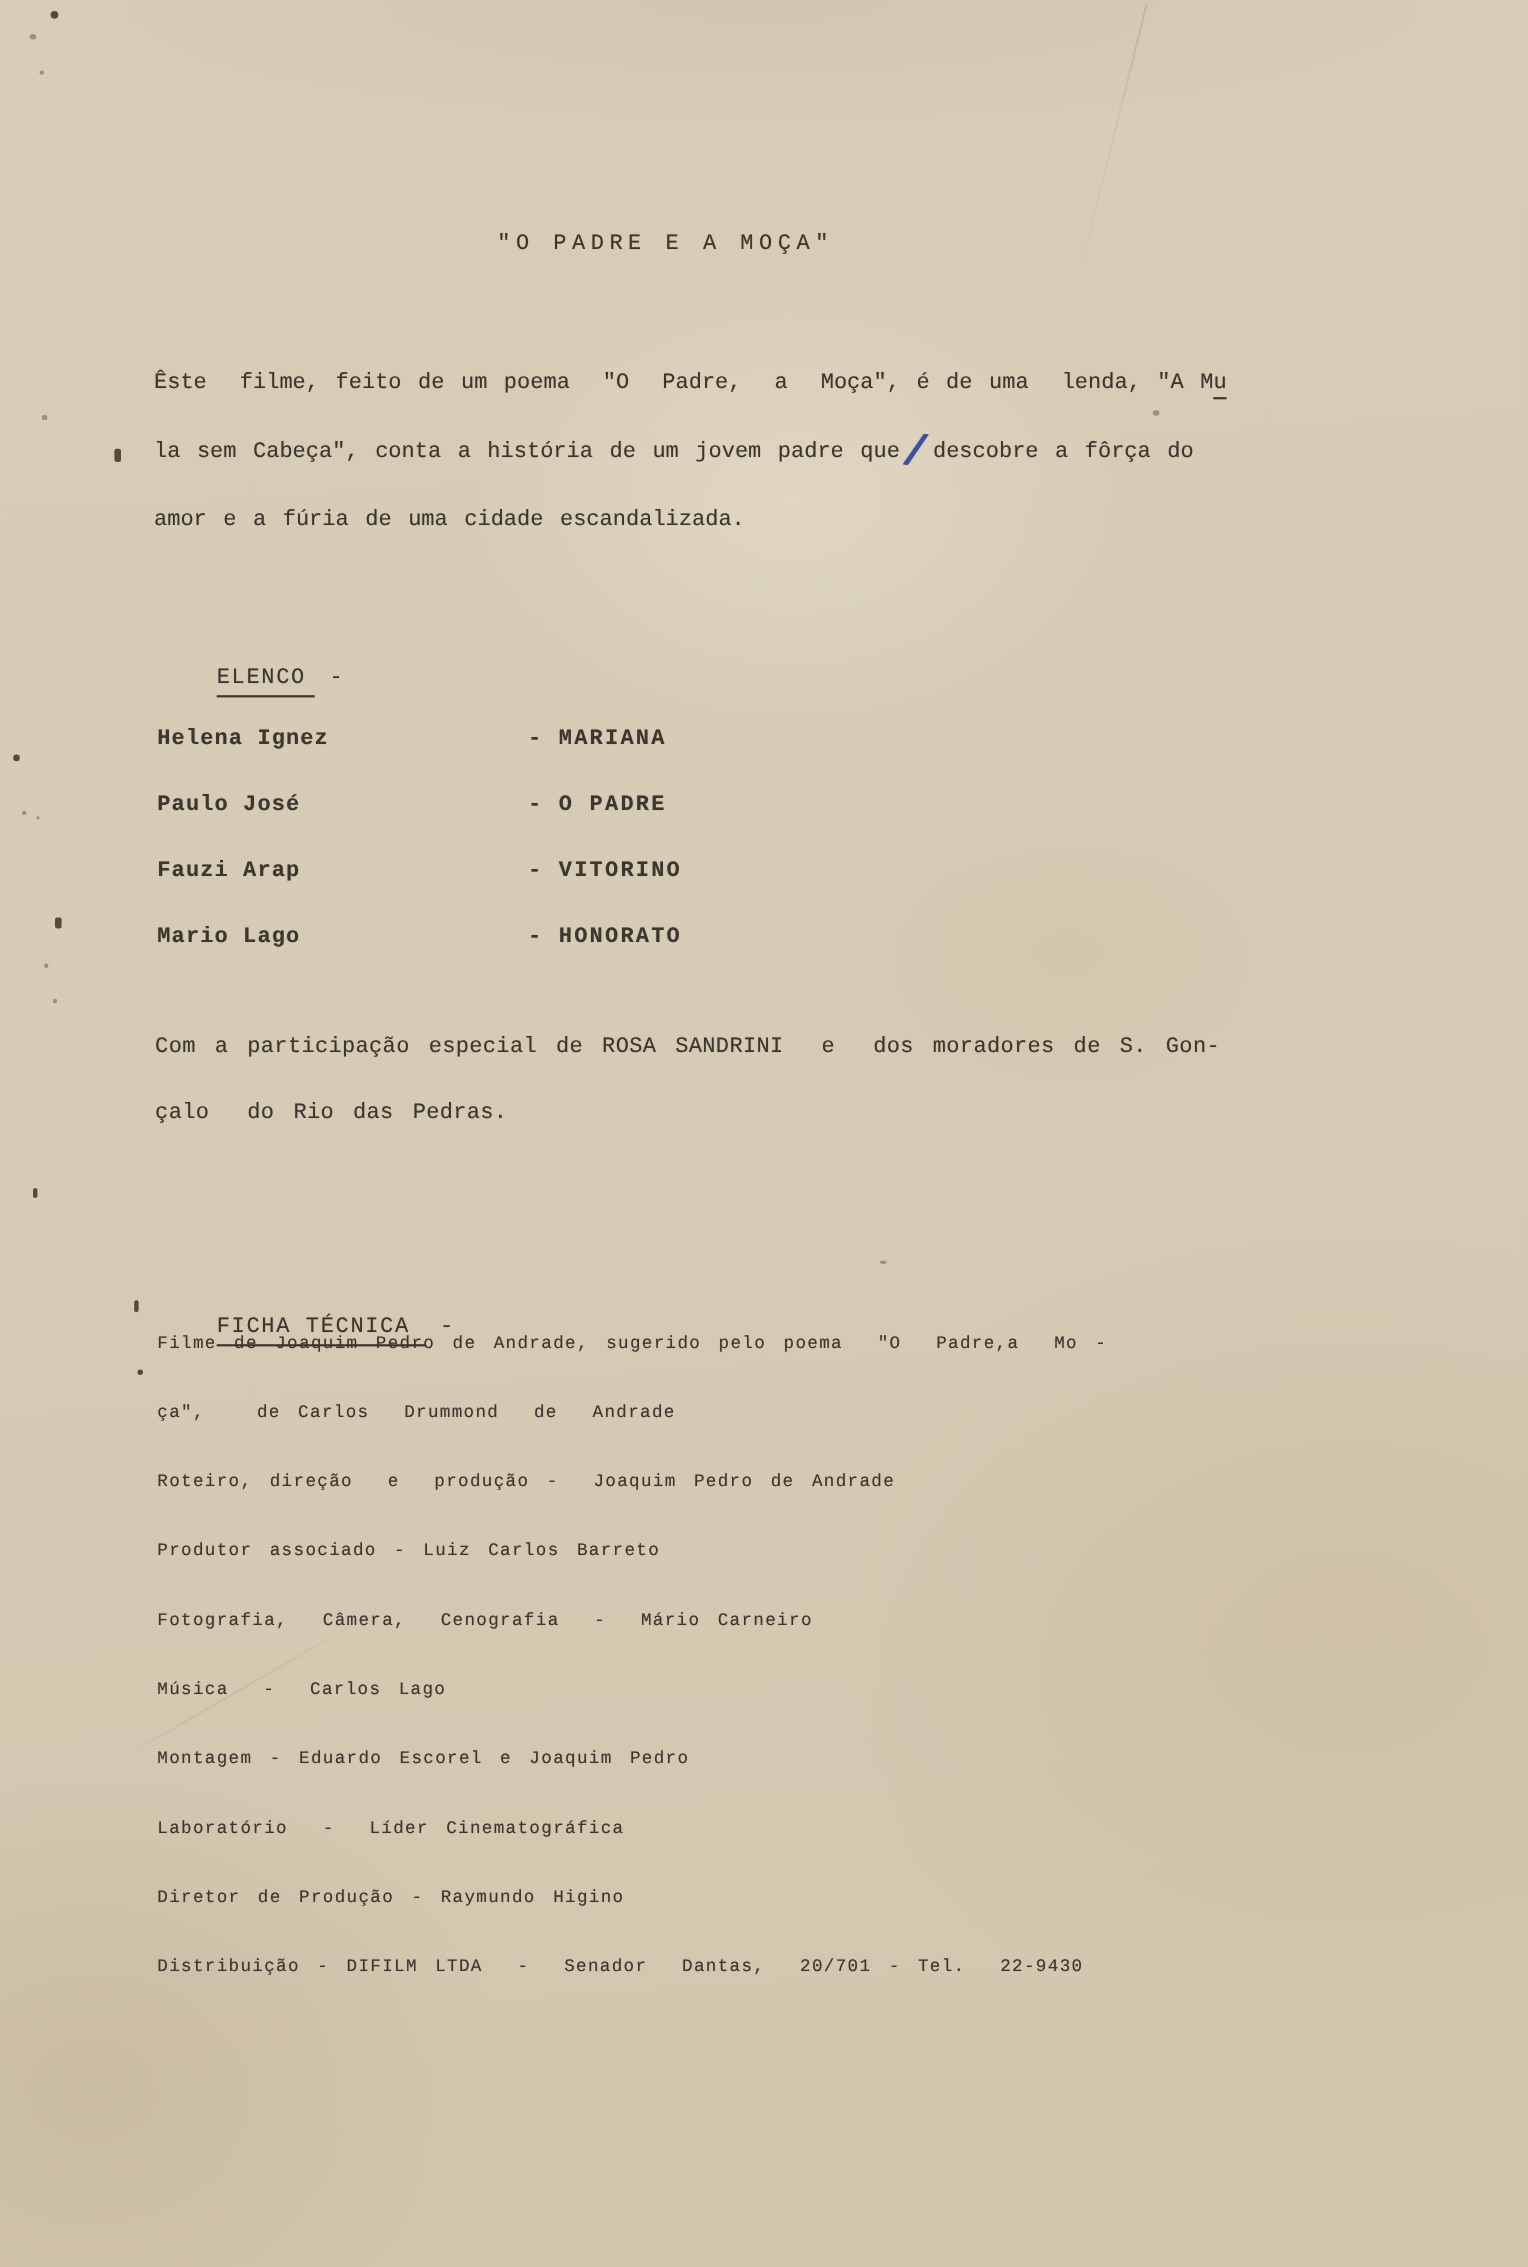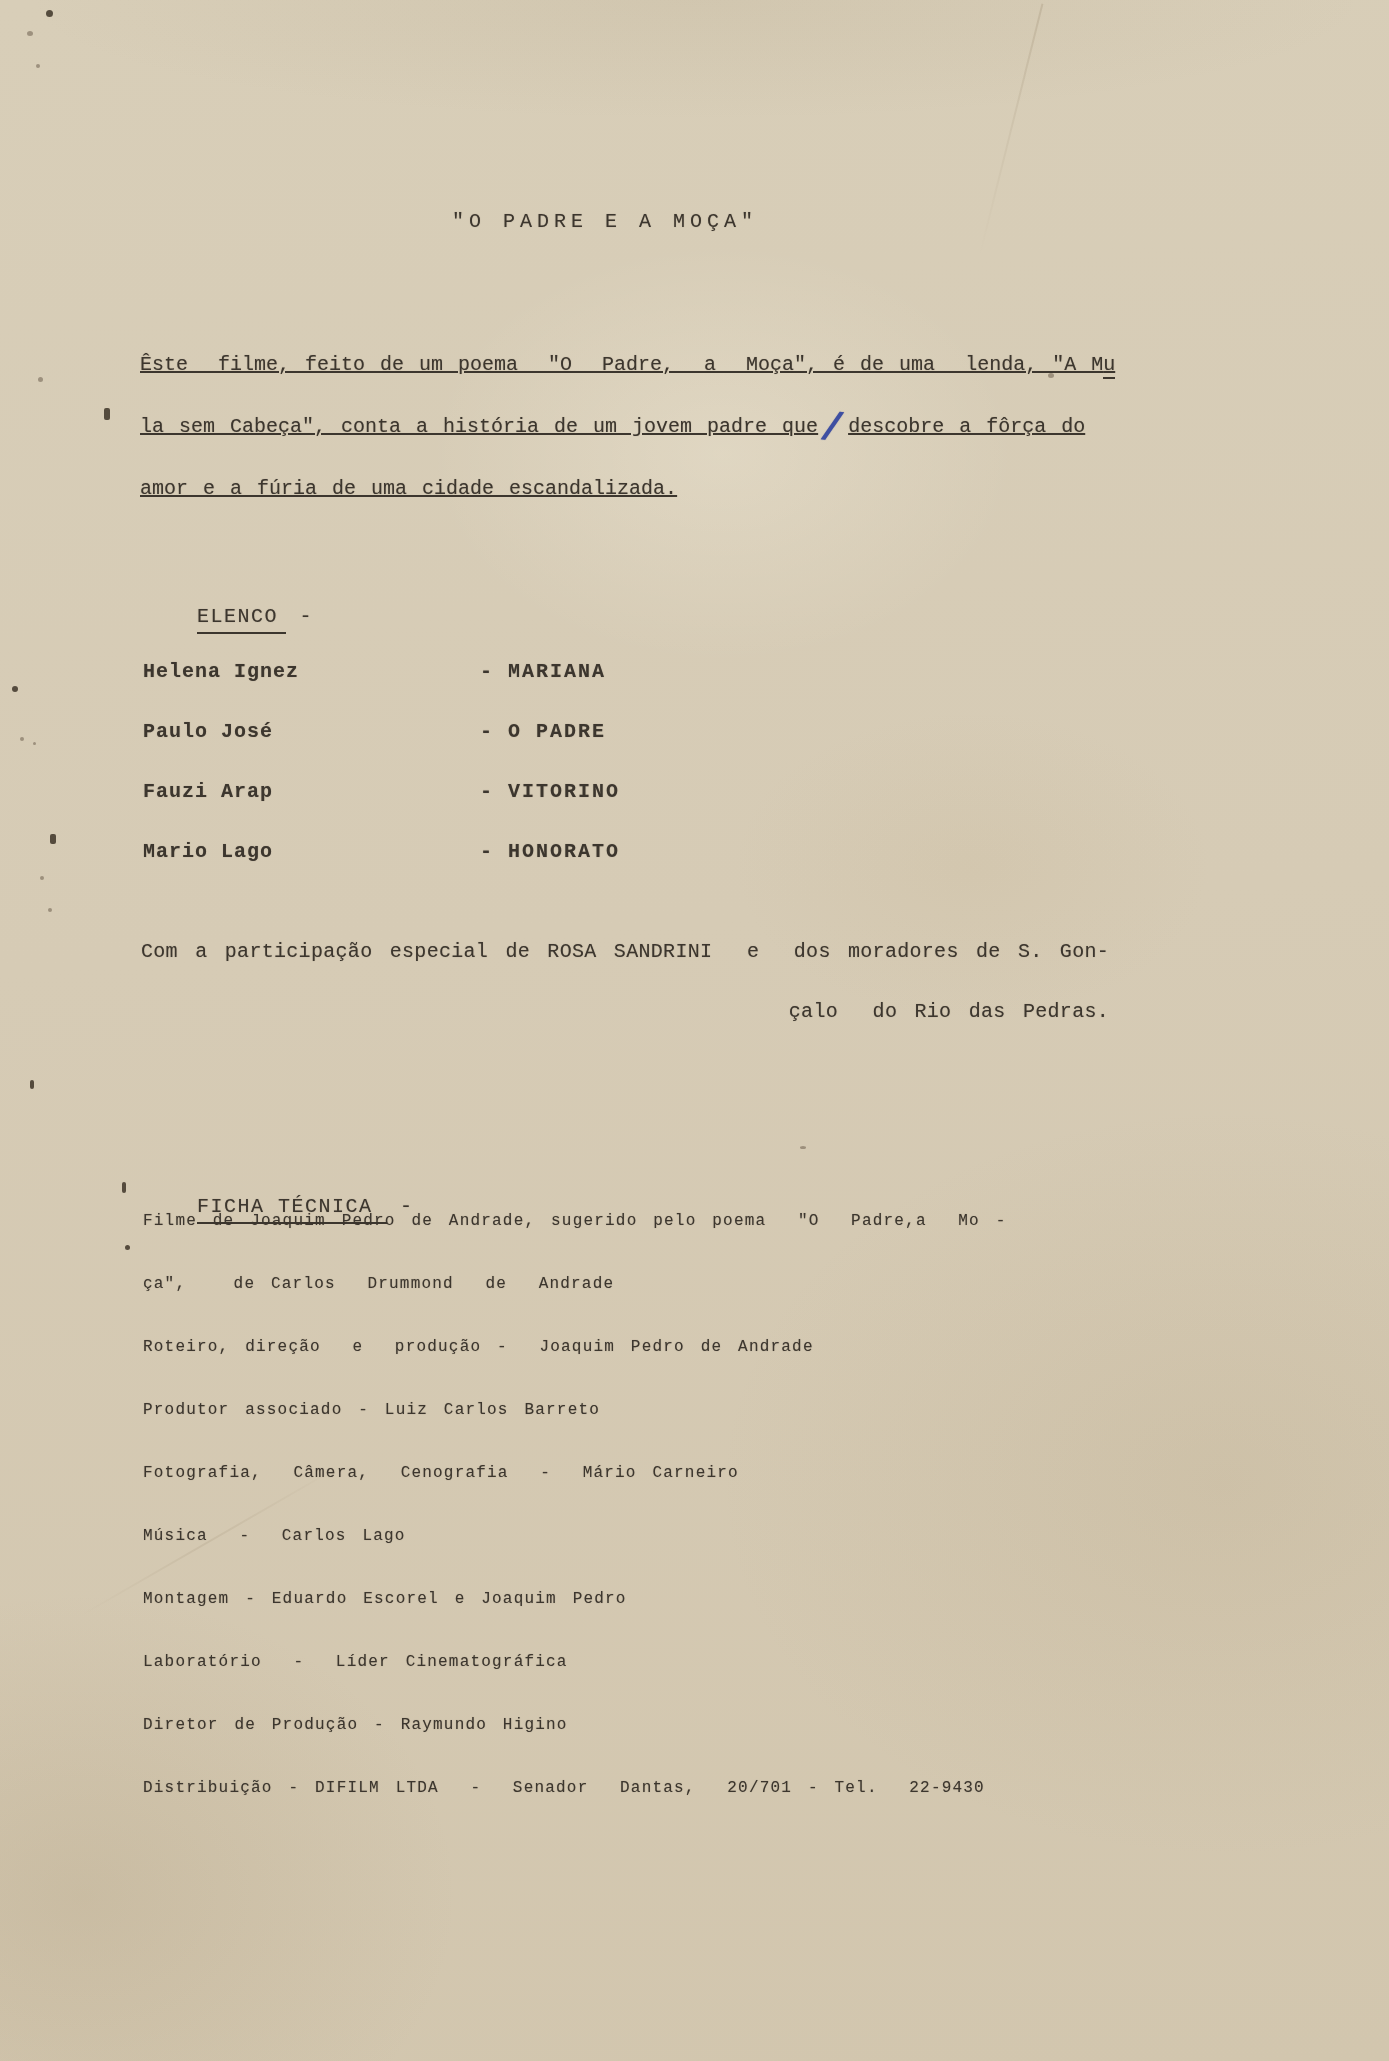--- a/index.html
+++ b/index.html
@@ -27,24 +27,23 @@
       linear-gradient(176deg,#d8ceb8 0%, #d6cbb5 45%, #d2c6ae 100%);
     text-shadow:0 0 1px rgba(60,48,36,0.35);
   }
   .tline{white-space:pre;}
   .title{
     position:absolute;left:452px;top:210px;
     font-size:20px;letter-spacing:5px;
     white-space:pre;
   }
   .intro{
-    position:absolute;left:140px;top:334px;
+    position:absolute;left:140px;top:318px;
     font-size:20px;line-height:62px;
     word-spacing:3px;
-    text-decoration:underline;
   }
   .u-underline{border-bottom:2px solid var(--ink);padding-bottom:1px;}
   .pen-mark{
     display:inline-block;
     color:var(--pen-blue);
     font-size:40px;font-weight:bold;
     line-height:0;vertical-align:-8px;
     transform:rotate(6deg);
     margin:0 4px 0 2px;
     text-shadow:0 0 1px rgba(50,60,140,0.6);
@@ -57,21 +56,21 @@
   .cast{
     position:absolute;left:143px;top:642px;
     font-size:20px;line-height:60px;
   }
   .cast-row{display:flex;font-weight:bold;}
   .cast-name{white-space:pre;width:337px;letter-spacing:1px;}
   .cast-role{white-space:pre;letter-spacing:2px;}
   .participation{
     position:absolute;left:141px;top:922px;
     font-size:20px;line-height:60px;
-    word-spacing:5px;letter-spacing:0.3px;text-align:right;
+    word-spacing:5px;letter-spacing:0.3px;
   }
   .ficha-lines{
     position:absolute;left:143px;top:1190px;
     font-size:16px;line-height:63px;
     letter-spacing:1.2px;word-spacing:5px;
   }
   .speck{position:absolute;background:rgba(42,32,22,0.75);border-radius:50%;}
   .speck.faint{background:rgba(70,56,40,0.4);}
   .speck.tick{border-radius:2px;}
   .crease{position:absolute;pointer-events:none;}

